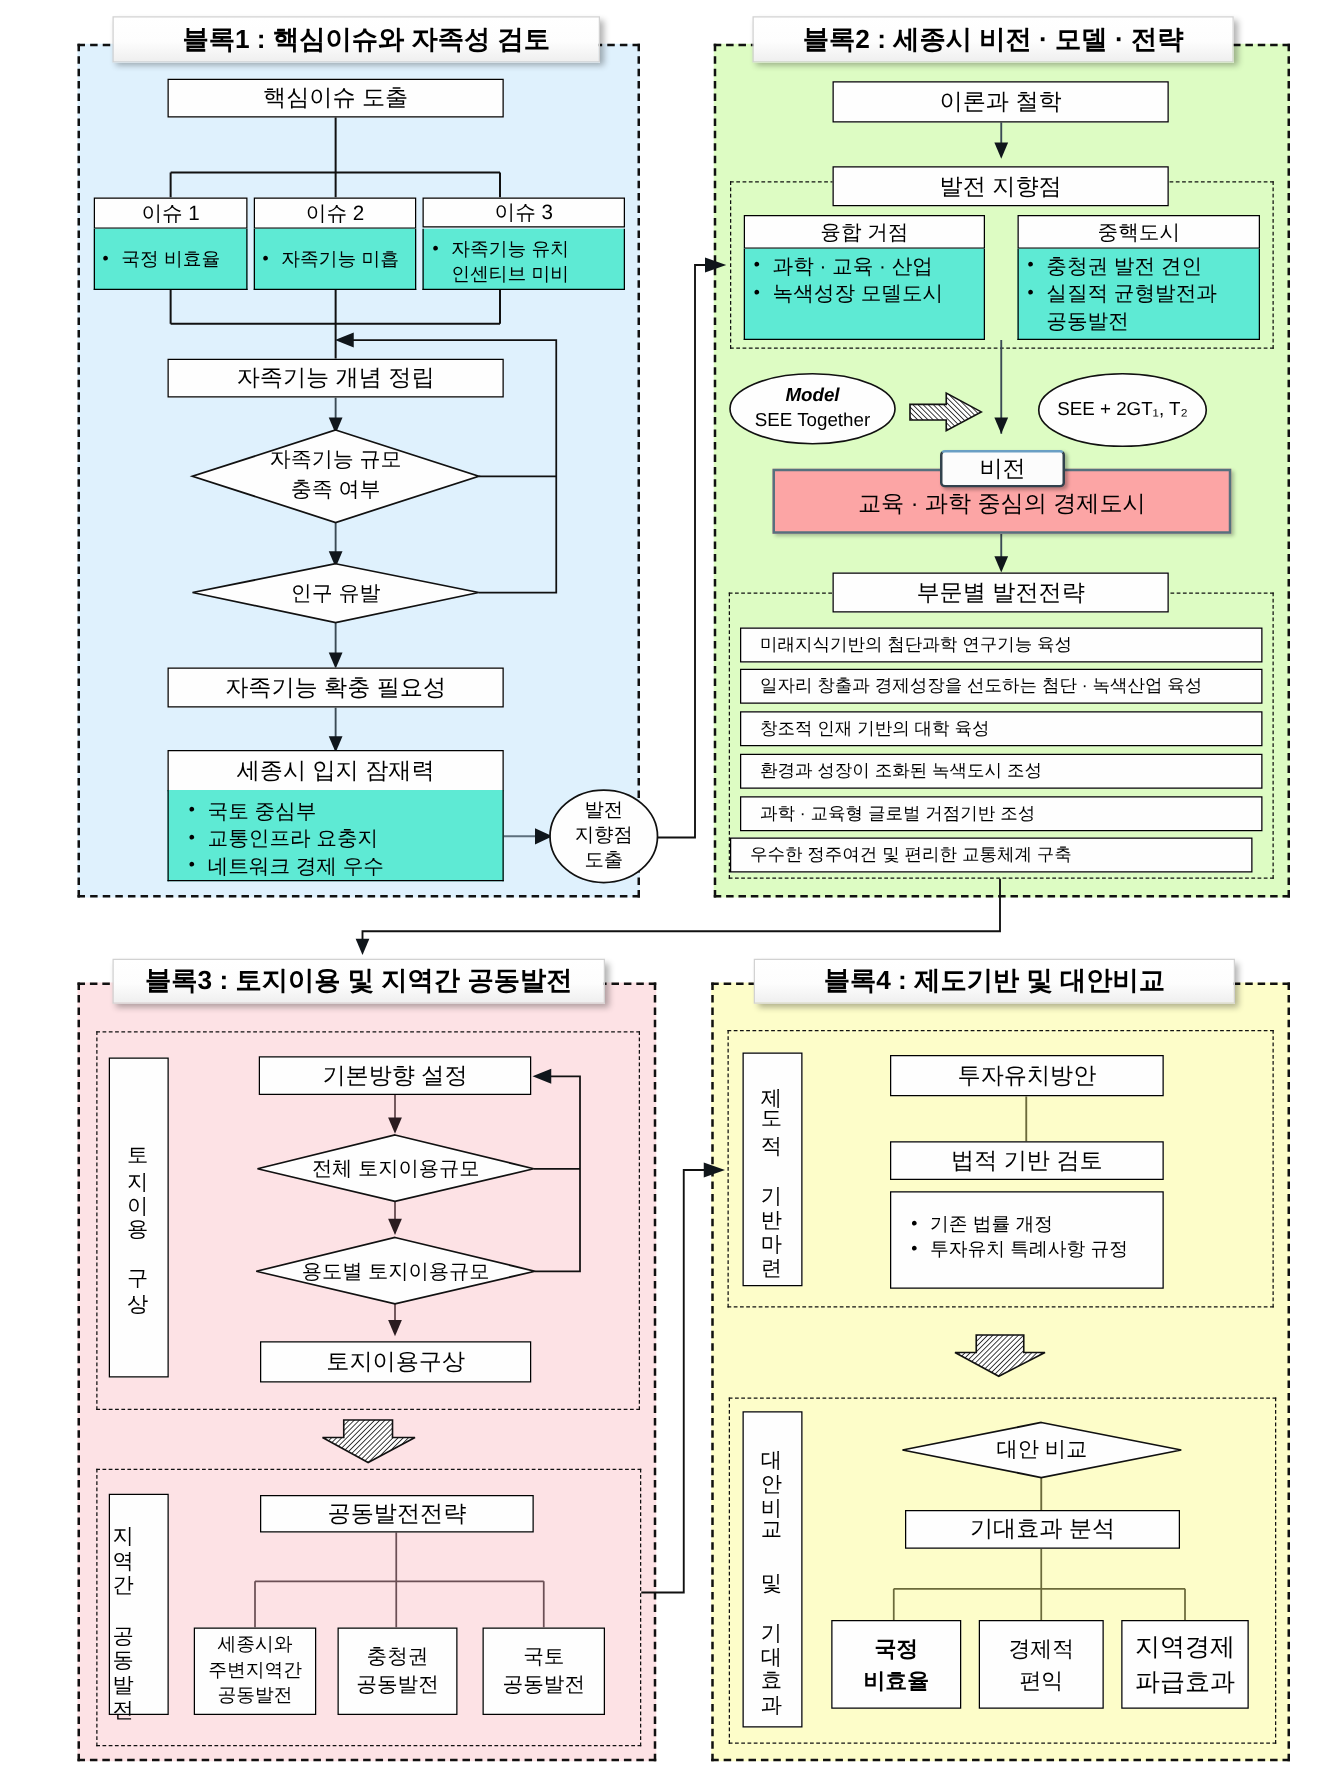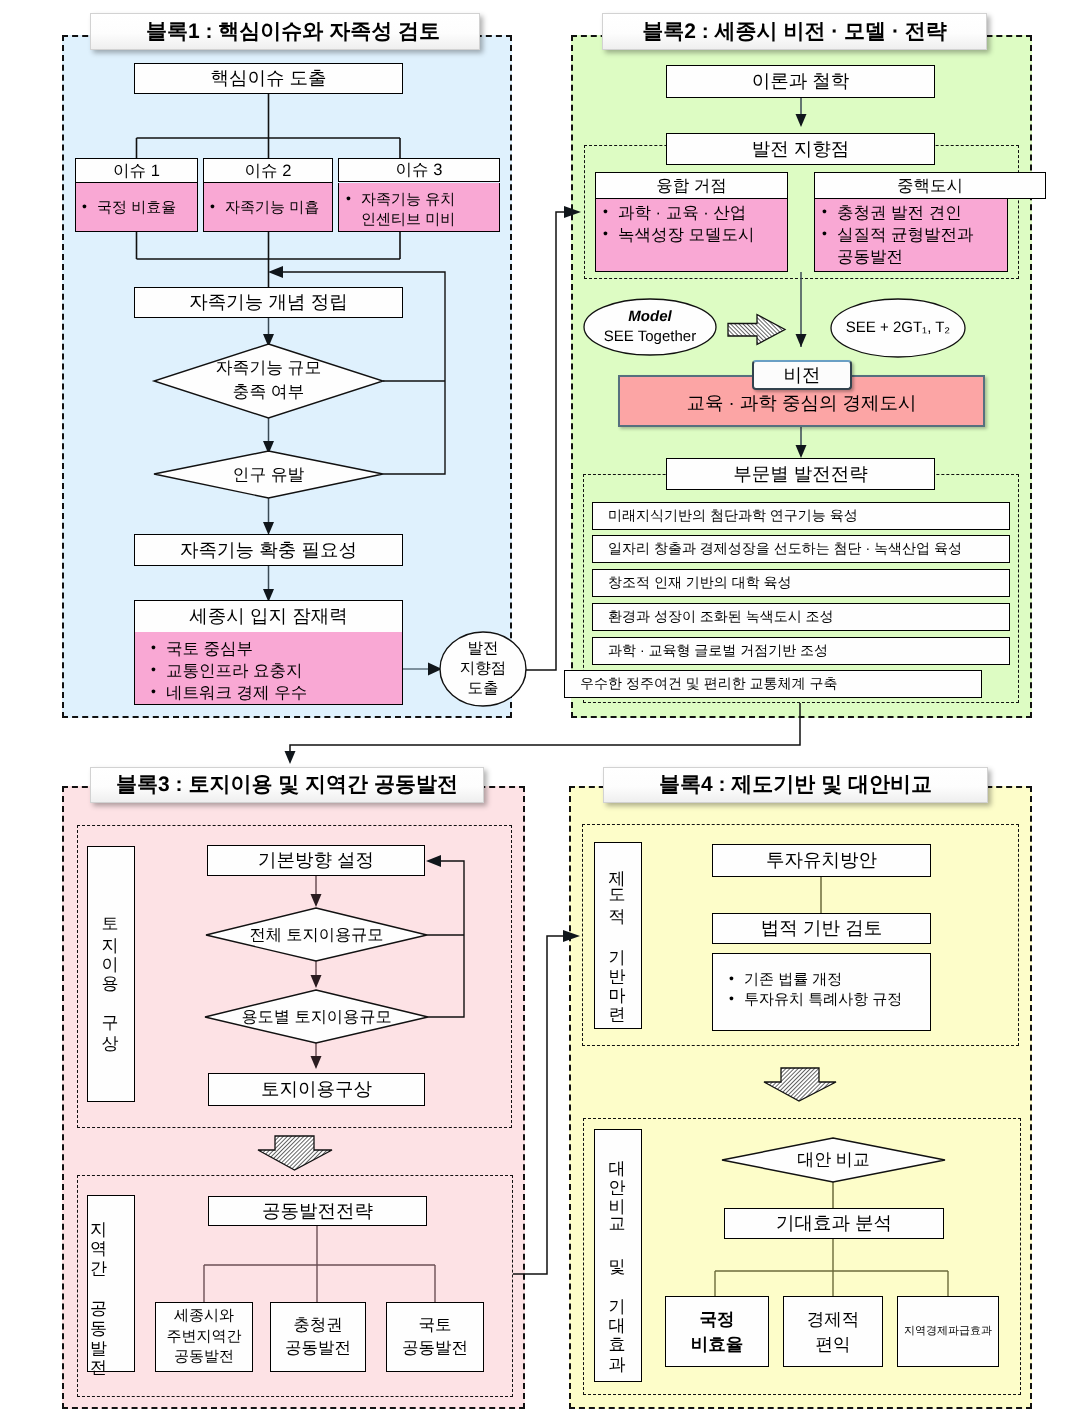--- a/index.html
+++ b/index.html
@@ -10,21 +10,21 @@
   .blk{border:2px dashed #111;}
   .blkin{border:1.6px dashed #111;}
   .title{background:linear-gradient(180deg,#ffffff 0%,#fdfdfd 55%,#efefef 100%);
          border:1px solid #d2d2d2;box-shadow:3px 3px 5px rgba(0,0,0,0.30);
          display:flex;align-items:center;justify-content:center;
          font-weight:bold;font-size:21px;letter-spacing:0px;z-index:5;}
   .box{background:#fefefe;border:1.4px solid #000;display:flex;align-items:center;
        justify-content:center;font-size:18.5px;text-align:center;z-index:3;}
   .hdr{background:#fefefe;border:1.4px solid #000;display:flex;align-items:center;
        justify-content:center;font-size:18.5px;z-index:3;}
-  .bodybox{background:#f9a8d4;border:1.4px solid #000;border-top:none;z-index:3;
+  .bodybox{background:#5eead4;border:1.4px solid #000;border-top:none;z-index:3;
        font-size:15px;}
   ul.bl{margin:0;padding:0;list-style:none;}
   ul.bl li{position:relative;padding-left:15px;line-height:1.32;}
   ul.bl li:before{content:"\2022";position:absolute;left:0;top:-1px;font-size:14px;}
   ul.bl li.cont:before{content:"";}
   svg.lay{position:absolute;left:0;top:0;width:1075px;height:1420px;
           pointer-events:none;z-index:1;overflow:visible;}
   .vert{writing-mode:vertical-rl;text-orientation:upright;}
 </style>
 </head>
@@ -204,21 +204,21 @@
 <div class="abs hdr" style="left:595px;top:172px;width:193px;height:27px;font-size:16.5px;">
   <span>융합 거점</span>
 </div>
 <div class="abs bodybox" style="left:595px;top:199px;width:193px;height:73px;padding:4px 4px 0 7px;font-size:16.5px;">
   <ul class="bl" style="line-height:1.55;">
     <li>과학 · 교육 · 산업</li>
     <li>녹색성장 모델도시</li>
   </ul>
 </div>
 
-<div class="abs hdr" style="left:814px;top:172px;width:232px;height:27px;font-size:16.5px;">
+<div class="abs hdr" style="left:814px;top:172px;width:194px;height:27px;font-size:16.5px;">
   <span>중핵도시</span>
 </div>
 <div class="abs bodybox" style="left:814px;top:199px;width:194px;height:73px;padding:4px 4px 0 7px;font-size:16.5px;">
   <ul class="bl" style="line-height:1.55;">
     <li>충청권 발전 견인</li>
     <li>실질적 균형발전과</li>
     <li class="cont">공동발전</li>
   </ul>
 </div>
 
@@ -262,21 +262,21 @@
   </div>
 <div class="abs box" style="left:592px;top:569px;width:418px;height:28px;justify-content:flex-start;padding-left:15px;font-size:14px;">
   <span>창조적 인재 기반의 대학 육성</span>
   </div>
 <div class="abs box" style="left:592px;top:603px;width:418px;height:28px;justify-content:flex-start;padding-left:15px;font-size:14px;text-align:right;">
   <span>환경과 성장이 조화된 녹색도시 조성</span>
   </div>
 <div class="abs box" style="left:592px;top:637px;width:418px;height:28px;justify-content:flex-start;padding-left:15px;font-size:14px;">
   <span>과학 · 교육형 글로벌 거점기반 조성</span>
   </div>
-<div class="abs box" style="left:564px;top:670px;width:418px;height:28px;justify-content:flex-start;padding-left:15px;font-size:14px;">
+<div class="abs box" style="left:584px;top:670px;width:418px;height:28px;justify-content:flex-start;padding-left:15px;font-size:14px;">
   <span>우수한 정주여건 및 편리한 교통체계 구축</span>
   </div>
 
 <div class="abs blk" style="left:62px;top:786px;width:463px;height:623px;background:#fde2e5;"></div>
 
 <div class="abs blkin" style="left:77px;top:825px;width:435px;height:303px;"></div>
 <div class="abs blkin" style="left:77px;top:1175px;width:436px;height:222px;"></div>
 
 <div class="abs title" style="left:90px;top:767px;width:394px;height:36px;">
   <span>블록3 : 토지이용 및 지역간 공동발전</span>
@@ -433,16 +433,16 @@
 </div>
 
 <div class="abs box" style="left:665px;top:1296px;width:104px;height:71px;flex-direction:column;font-size:17.5px;line-height:1.4;font-weight:bold;">
   <span>국정</span>
   <span>비효율</span>
 </div>
 <div class="abs box" style="left:783px;top:1296px;width:100px;height:71px;flex-direction:column;font-size:17.5px;line-height:1.4;">
   <span>경제적</span>
   <span>편익</span>
 </div>
-<div class="abs box" style="left:897px;top:1296px;width:102px;height:71px;font-size:11px;line-height:1.4;">
+<div class="abs box" style="left:897px;top:1296px;width:102px;height:71px;flex-direction:column;font-size:20px;line-height:1.4;">
   <span>지역경제</span>
   <span>파급효과</span>
 </div>
 
 </body></html>

